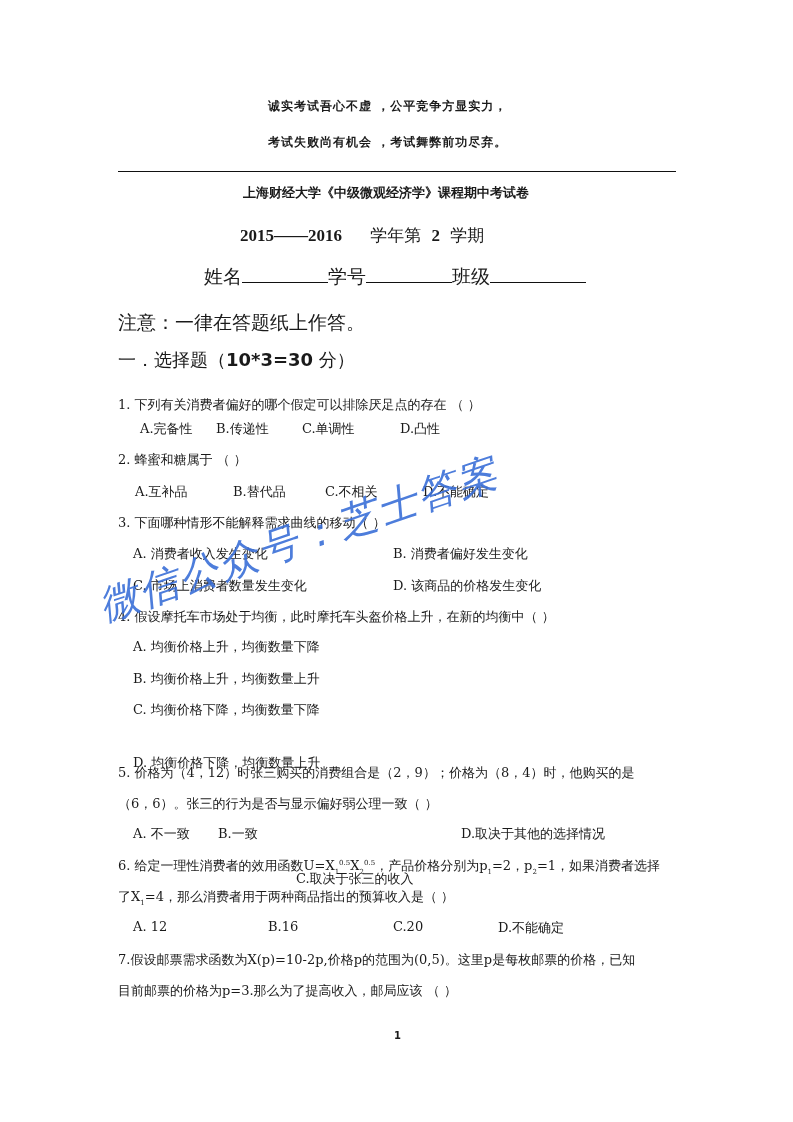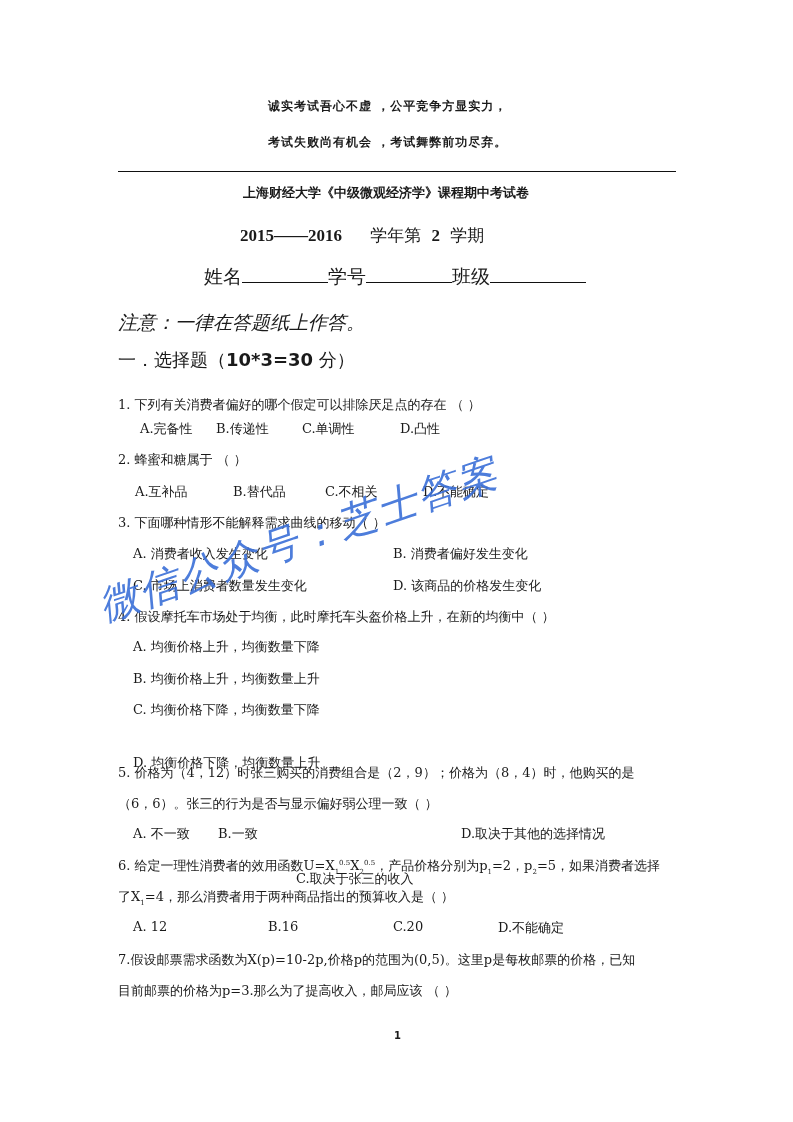--- a/index.html
+++ b/index.html
@@ -38,21 +38,21 @@
   <span>2015——2016</span>
   <span class="cn" style="margin-left:24px;">学年第</span>
   <span style="margin-left:6px;">2</span>
   <span class="cn" style="margin-left:6px;">学期</span>
 </div>
 
 <div class="abs idline" style="left:204px; top:264px;">
   <span>姓名</span><span class="blank" style="width:86px;"></span><span>学号</span><span class="blank" style="width:86px;"></span><span>班级</span><span class="blank" style="width:96px;"></span>
 </div>
 
-<div class="abs notice" style="left:118px; top:310px;font-style:italic;">注意：一律在答题纸上作答。</div>
+<div class="abs notice" style="left:118px; top:310px;">注意：一律在答题纸上作答。</div>
 
 <div class="abs section" style="left:118px; top:348px;">
   <span>一．选择题（</span><b>10*3=30</b><span> 分）</span>
 </div>
 
 <div class="abs q" style="left:118px; top:396px;">1.  下列有关消费者偏好的哪个假定可以排除厌足点的存在 （     ）</div>
 <div class="abs opt" style="left:140px; top:420px;">A.完备性</div>
 <div class="abs opt" style="left:216px; top:420px;">B.传递性</div>
 <div class="abs opt" style="left:302px; top:420px;">C.单调性</div>
 <div class="abs opt" style="left:400px; top:420px;">D.凸性</div>
@@ -76,21 +76,21 @@
 <div class="abs opt" style="left:133px; top:754px;">D.  均衡价格下降，均衡数量上升</div>
 
 <div class="abs q" style="left:118px; top:764px;">5.  价格为（4，12）时张三购买的消费组合是（2，9）；价格为（8，4）时，他购买的是</div>
 <div class="abs q" style="left:118px; top:795px;">（6，6）。张三的行为是否与显示偏好弱公理一致（     ）</div>
 <div class="abs opt" style="left:133px; top:825px;">A.  不一致</div>
 <div class="abs opt" style="left:218px; top:825px;">B.一致</div>
 <div class="abs opt" style="left:296px; top:825px;margin-top:45px;">C.取决于张三的收入</div>
 <div class="abs opt" style="left:461px; top:825px;">D.取决于其他的选择情况</div>
 
 <div class="abs q" style="left:118px; top:857px;">
-  <span>6.  给定一理性消费者的效用函数U=X</span><sub class="small">1</sub><sup class="small">0.5</sup><span>X</span><sub class="small">2</sub><sup class="small">0.5</sup><span>，产品价格分别为p</span><sub class="small">1</sub><span>=2，p</span><sub class="small">2</sub><span>=5，如果消费者选择</span>
+  <span>6.  给定一理性消费者的效用函数U=X</span><sub class="small">1</sub><sup class="small">0.5</sup><span>X</span><sub class="small">2</sub><sup class="small">0.5</sup><span>，产品价格分别为p</span><sub class="small">1</sub><span>=2，p</span><sub class="small">2</sub><span>=1，如果消费者选择</span>
 </div>
 <div class="abs q" style="left:118px; top:888px;">
   <span>了X</span><sub class="small">1</sub><span>=4，那么消费者用于两种商品指出的预算收入是（    ）</span>
 </div>
 <div class="abs opt" style="left:133px; top:919px;">A.   12</div>
 <div class="abs opt" style="left:268px; top:919px;">B.16</div>
 <div class="abs opt" style="left:393px; top:919px;">C.20</div>
 <div class="abs opt" style="left:498px; top:919px;">D.不能确定</div>
 
 <div class="abs q" style="left:118px; top:951px;">7.假设邮票需求函数为X(p)=10-2p,价格p的范围为(0,5)。这里p是每枚邮票的价格，已知</div>

